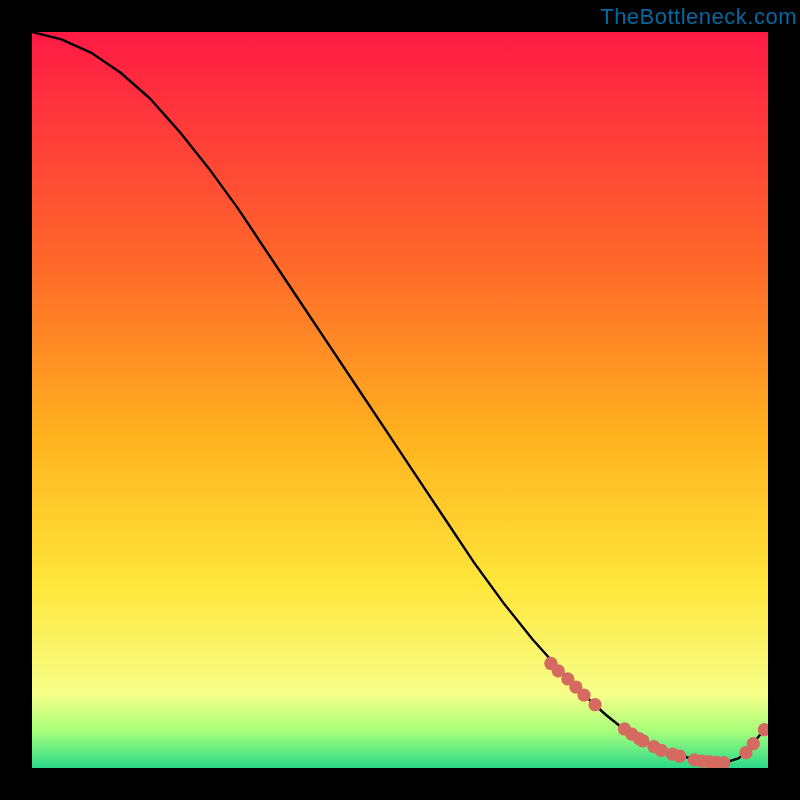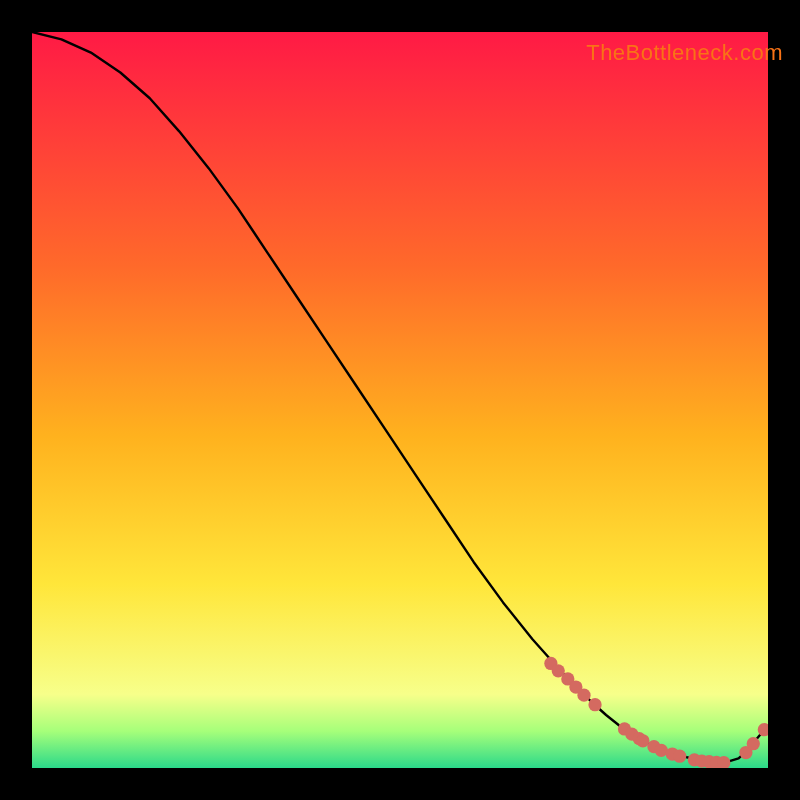--- a/index.html
+++ b/index.html
@@ -12,27 +12,26 @@
     font-family: Arial, Helvetica, sans-serif;
   }
   .stage {
     position: relative;
     width: 800px;
     height: 800px;
   }
   .watermark {
     position: absolute;
     top: 4px;
-    right: 17px;
+    right: 3px;
     font-size: 22px;
-    color: #f97316;
+    color: #0369a1;
     letter-spacing: 0.5px;
     z-index: 5;
     font-weight: 500;
-    margin-top: 36px;
   }
   svg.plot {
     position: absolute;
     left: 32px;
     top: 32px;
     width: 736px;
     height: 736px;
     display: block;
   }
 </style>

